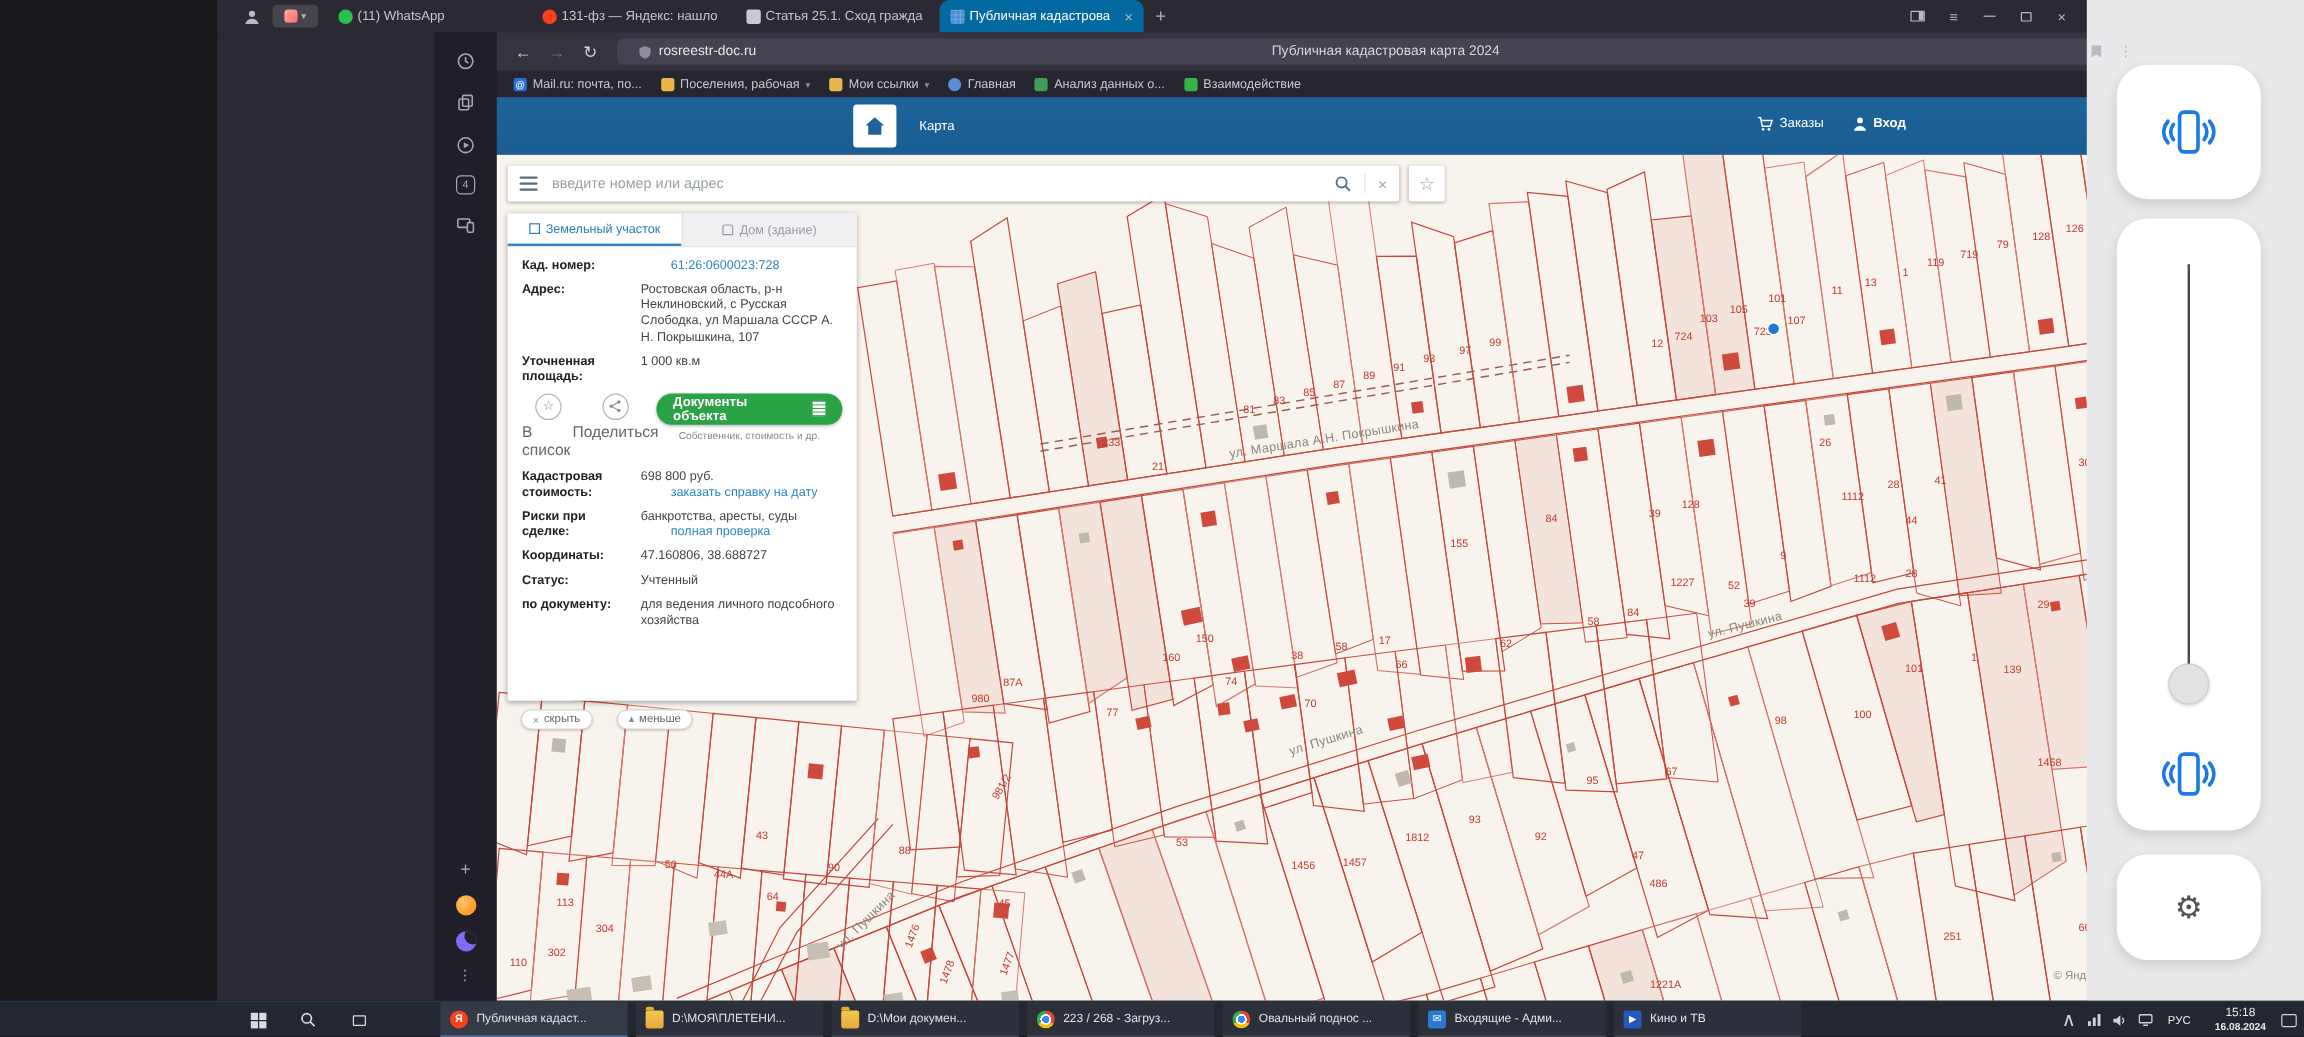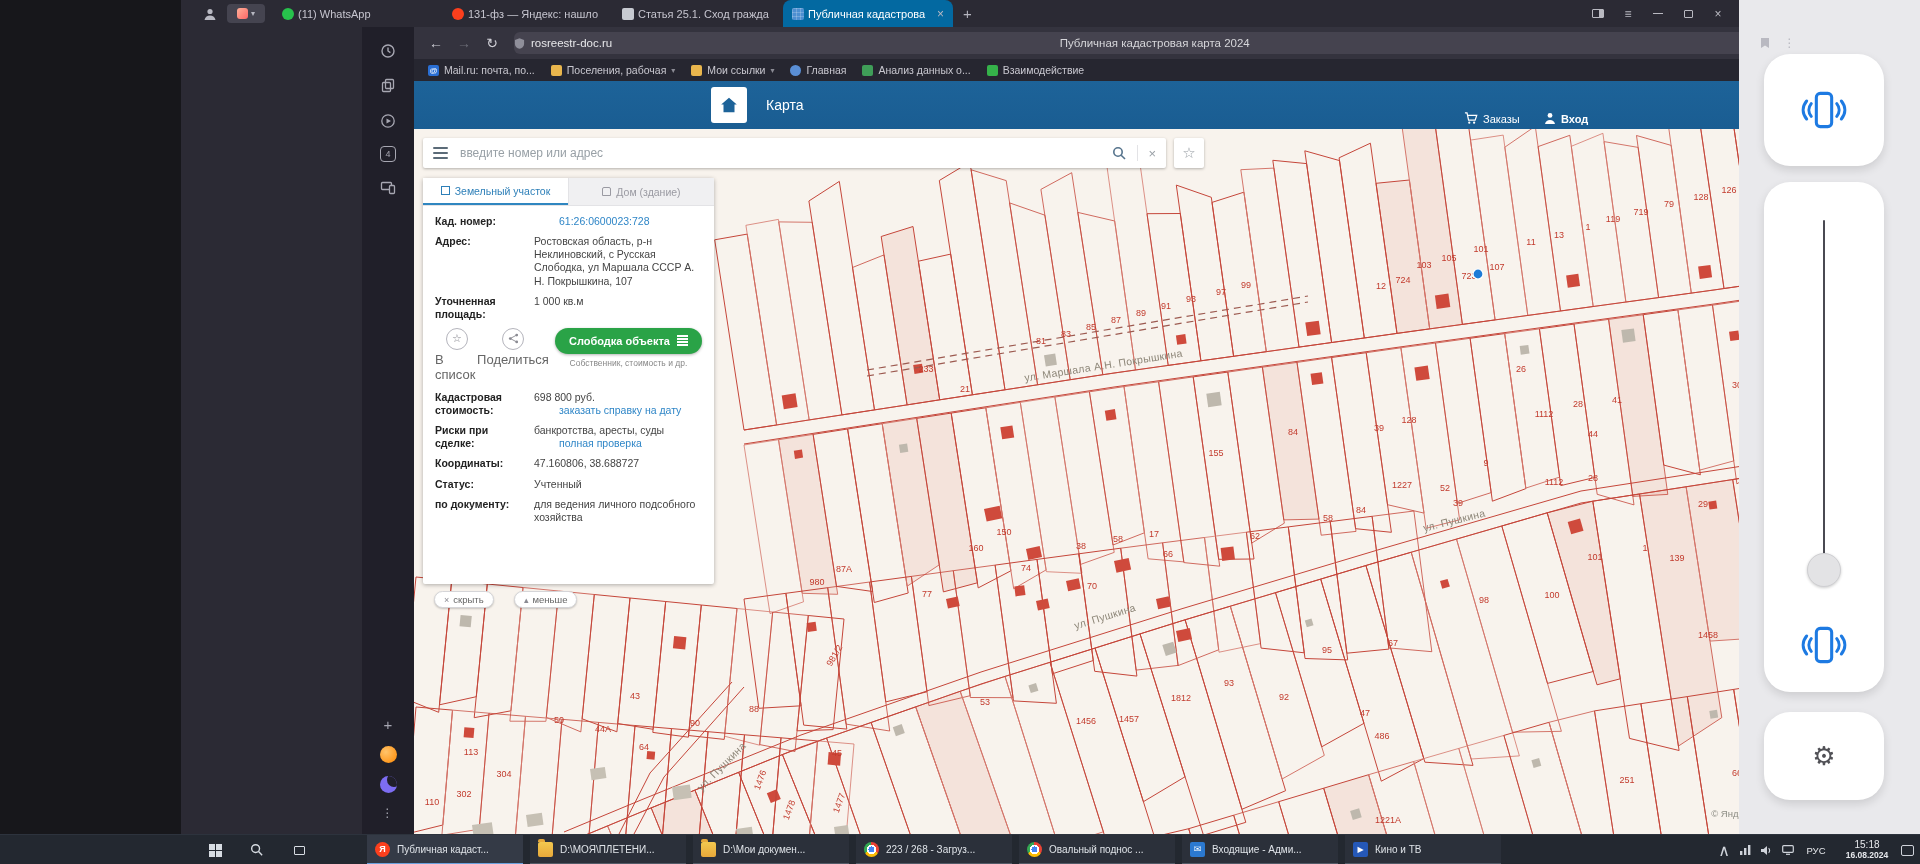--- a/index.html
+++ b/index.html
@@ -28,21 +28,21 @@
   .wc{width:30px;height:27px;display:flex;align-items:center;justify-content:center;color:#b9b9c1;font-size:12px;}
   .wc .bar{width:10px;height:0;border-bottom:1.5px solid #b9b9c1;}
   .wc .sqr{width:9px;height:8px;border:1.2px solid #b9b9c1;border-radius:1px;}
   .wc .panelic{width:12px;height:9px;border:1.2px solid #b9b9c1;border-radius:1px;position:relative;}
   .wc .panelic:after{content:"";position:absolute;right:0;top:0;width:4px;height:100%;background:#b9b9c1;}
 
   
   #addrbar{left:233px;top:27px;width:1506px;height:32px;background:#34333e;display:flex;align-items:center;padding:0 10px 0 8px;}
   .nav-g{width:28px;text-align:center;color:#cfcfd6;font-size:14px;}
   .nav-g.dim{color:#6d6d78;}
-  #urlpill{position:relative;flex:1;height:22px;margin:0 10px 0 8px;background:#45434f;border-radius:6px;display:flex;align-items:center;padding:0 0;}
+  #urlpill{position:relative;flex:1;height:22px;margin:0 10px 0 8px;background:#45434f;border-radius:6px;display:flex;align-items:center;padding:0 18px;}
   #url{color:#e7e7ea;font-size:11.5px;margin-left:6px;z-index:2;}
   #pagetitle{position:absolute;left:0;right:0;text-align:center;color:#d6d6da;font-size:11.5px;pointer-events:none;}
   .pill-right{margin-left:auto;display:flex;align-items:center;gap:14px;z-index:2;color:#b9b9c1;font-size:12px;}
   .ext{width:16px;height:16px;border-radius:50%;flex:none;}
   .ext-avatar{background:conic-gradient(#e33,#f90,#fd0,#3b3,#36c,#93c,#e33);}
   .ext-orange{background:#f66a1f;position:relative;}
   .ext-teal{background:#25c4c0;}
   .addr-right{display:flex;align-items:center;gap:14px;color:#cfcfd6;font-size:13px;margin-right:6px;}
 
   
@@ -59,22 +59,22 @@
   .sb-bottom{margin-top:auto;display:flex;flex-direction:column;align-items:center;gap:13px;}
   .fire{width:17px;height:17px;border-radius:50%;background:radial-gradient(circle at 35% 35%,#ffc46b,#f80);}
   .moon{width:17px;height:17px;border-radius:50%;background:#7d6df2;position:relative;overflow:hidden;}
   .moon:after{content:"";position:absolute;left:7px;top:-3px;width:14px;height:14px;border-radius:50%;background:#201f29;}
   .sb-plus{color:#a7a7b2;font-size:15px;}
   .sb-dots{color:#a7a7b2;font-size:12px;letter-spacing:1px;}
 
   
   #siteheader{left:233px;top:81px;width:1506px;height:48px;background:linear-gradient(#1d6399,#1a5d92);}
   #homebtn{left:297px;top:6px;width:36px;height:36px;background:#fff;border-radius:3px;display:flex;align-items:center;justify-content:center;}
-  #maplabel{left:352px;top:0;height:48px;line-height:48px;color:#fff;font-size:14px;}
-  .hdr-item{top:0;height:44px;display:flex;align-items:flex-end;gap:5px;color:#fff;font-size:11px;}
+  #maplabel{left:352px;top:0;height:48px;line-height:48px;color:#fff;font-size:11px;}
+  .hdr-item{top:0;height:44px;display:flex;align-items:center;gap:5px;color:#fff;font-size:11px;}
   #hdr-orders{left:1050px;}
   #hdr-login{left:1130px;font-weight:bold;}
 
   
   #maparea{left:233px;top:129px;width:1506px;height:705px;background:#f8f3ed;overflow:hidden;}
   #map-svg{position:absolute;left:0;top:0;}
 
   
   #searchbar{left:9px;top:9px;width:743px;height:30px;background:#fff;border-radius:2px;box-shadow:0 1px 3px rgba(0,0,0,.28);display:flex;align-items:center;padding:0 10px;gap:10px;}
   .hamb{width:15px;display:flex;flex-direction:column;gap:3px;}
@@ -729,21 +729,21 @@
                     <circle cx="2.5" cy="6" r="1.5" fill="#8a8a92"></circle>
                     <circle cx="9.5" cy="2.2" r="1.5" fill="#8a8a92"></circle>
                     <circle cx="9.5" cy="9.8" r="1.5" fill="#8a8a92"></circle>
                     <path d="M2.5 6 9.5 2.2M2.5 6l7 3.8" stroke="#8a8a92" stroke-width="1"></path>
                   </svg>
               </span>
               <span class="act-lbl">Поделиться</span>
             </span>
             <span class="act-right">
               <span class="doc-btn">
-                <span>Слободка объекта</span>
+                <span>Документы объекта</span>
                 <span class="doc-ic"></span>
               </span>
               <span class="doc-cap">Собственник, стоимость и др.</span>
             </span>
           </div>
           <div id="panel-details">
               <div class="f-row">
                 <div class="f-lbl">Кадастровая стоимость:</div>
                 <div class="f-val">
                   <div>698 800 руб.</div>

